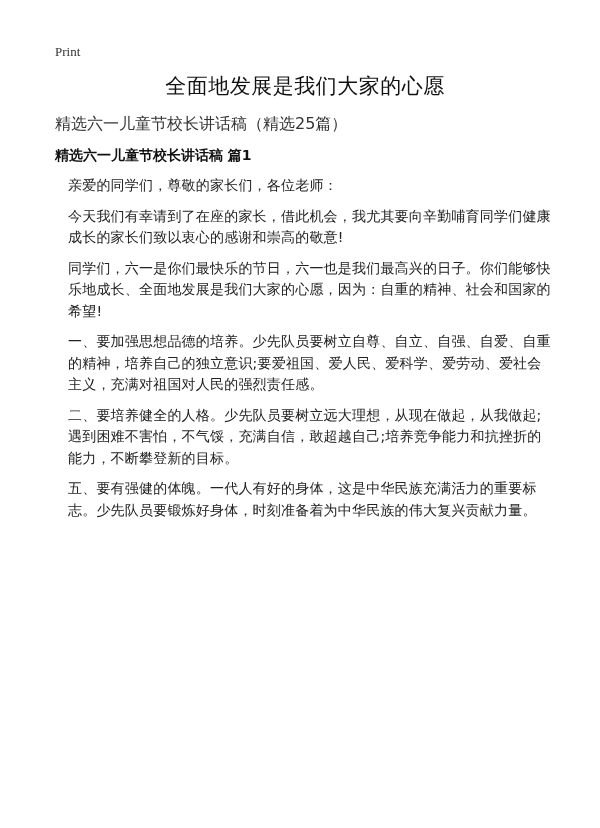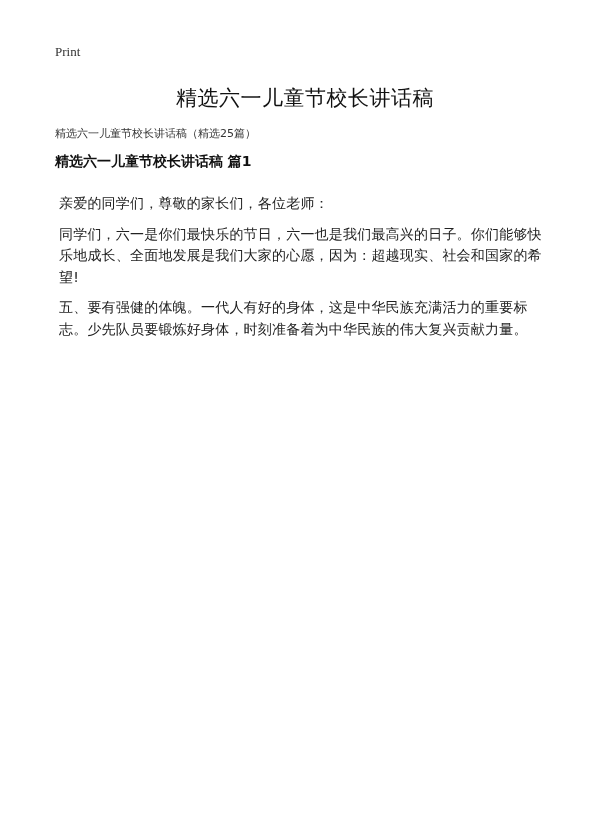--- a/index.html
+++ b/index.html
@@ -1,28 +1,31 @@
 <!DOCTYPE html>
 <html><head>
 <meta charset="utf-8">
 <style>
   html, body { margin: 0; padding: 0; background: #ffffff; }
   body { width: 600px; height: 828px; overflow: hidden; position: relative;
          font-family: "DejaVu Sans", "Liberation Sans", sans-serif; color: #222; }
   .page { position: absolute; left: 55px; top: 44px; width: 500px; }
-  .print { font-family: "Liberation Serif", serif; font-size: 13px; color: #333; margin: 0 0 24px 0; }
+  .print { font-family: "Liberation Serif", serif; font-size: 13px; color: #333; margin: 0 0 12px 0; }
   .title { font-size: 21px; text-align: center; margin: 0 0 14px 0; color: #111; font-weight: normal; letter-spacing: 0.5px; }
-  .subtitle { font-size: 11px; margin: 0 0 12px 0; color: #333; }
-  .heading { font-size: 14px; font-weight: bold; margin: 0 0 22px 0; color: #111; }
-  .para { font-size: 14px; line-height: 21.5px; margin: 0 0 9px 4px; color: #222; letter-spacing: 0.2px; }
+  .subtitle { font-size: 16px; margin: 0 0 12px 0; color: #333; }
+  .heading { font-size: 14px; font-weight: bold; margin: 0 0 10px 0; color: #111; }
+  .para { font-size: 14px; line-height: 21.5px; margin: 0 0 9px 13px; color: #222; letter-spacing: 0.2px; }
 </style>
 </head>
 <body>
 
 <div class="page">
   <div class="print">Print</div>
-  <h1 class="title">精选六一儿童节校长讲话稿</h1>
+  <h1 class="title">全面地发展是我们大家的心愿</h1>
   <p class="subtitle">精选六一儿童节校长讲话稿（精选25篇）</p>
   <p class="heading">精选六一儿童节校长讲话稿 篇1</p>
   <p class="para">亲爱的同学们，尊敬的家长们，各位老师：</p>
-  <p class="para">同学们，六一是你们最快乐的节日，六一也是我们最高兴的日子。你们能够快乐地成长、全面地发展是我们大家的心愿，因为：超越现实、社会和国家的希望!</p>
+  <p class="para">今天我们有幸请到了在座的家长，借此机会，我尤其要向辛勤哺育同学们健康成长的家长们致以衷心的感谢和崇高的敬意!</p>
+  <p class="para">同学们，六一是你们最快乐的节日，六一也是我们最高兴的日子。你们能够快乐地成长、全面地发展是我们大家的心愿，因为：自重的精神、社会和国家的希望!</p>
+  <p class="para">一、要加强思想品德的培养。少先队员要树立自尊、自立、自强、自爱、自重的精神，培养自己的独立意识;要爱祖国、爱人民、爱科学、爱劳动、爱社会主义，充满对祖国对人民的强烈责任感。</p>
+  <p class="para">二、要培养健全的人格。少先队员要树立远大理想，从现在做起，从我做起;遇到困难不害怕，不气馁，充满自信，敢超越自己;培养竞争能力和抗挫折的能力，不断攀登新的目标。</p>
   <p class="para">五、要有强健的体魄。一代人有好的身体，这是中华民族充满活力的重要标志。少先队员要锻炼好身体，时刻准备着为中华民族的伟大复兴贡献力量。</p>
 </div>
 
 </body></html>

